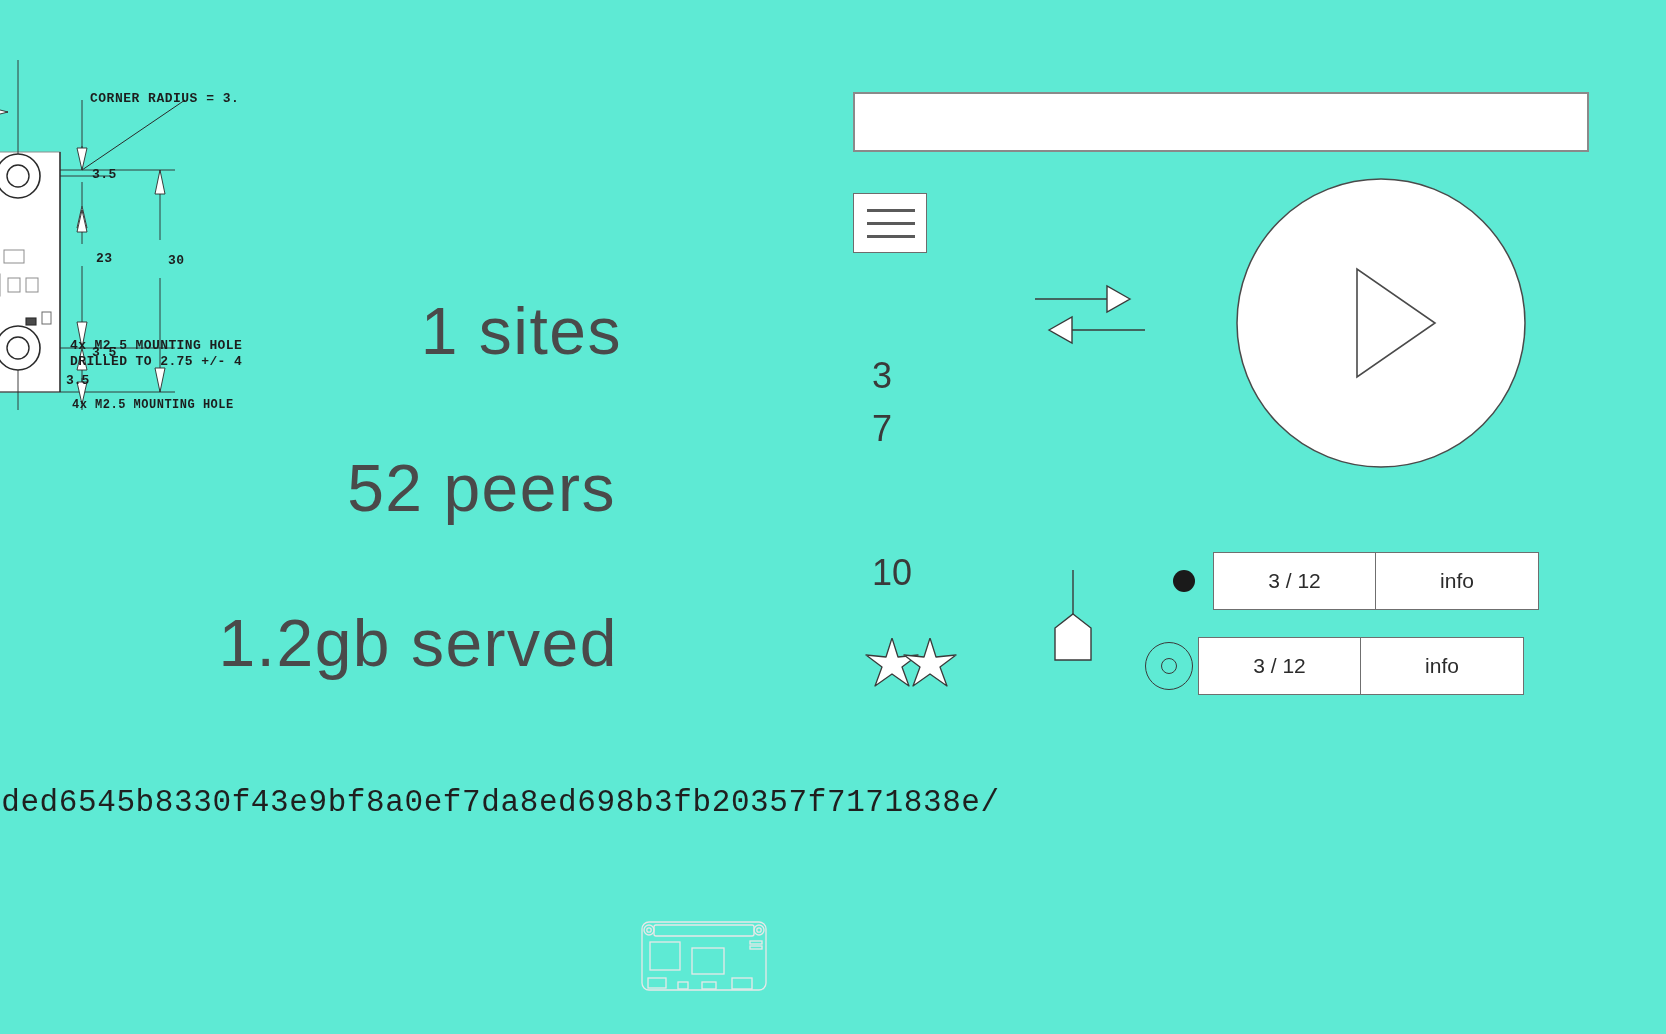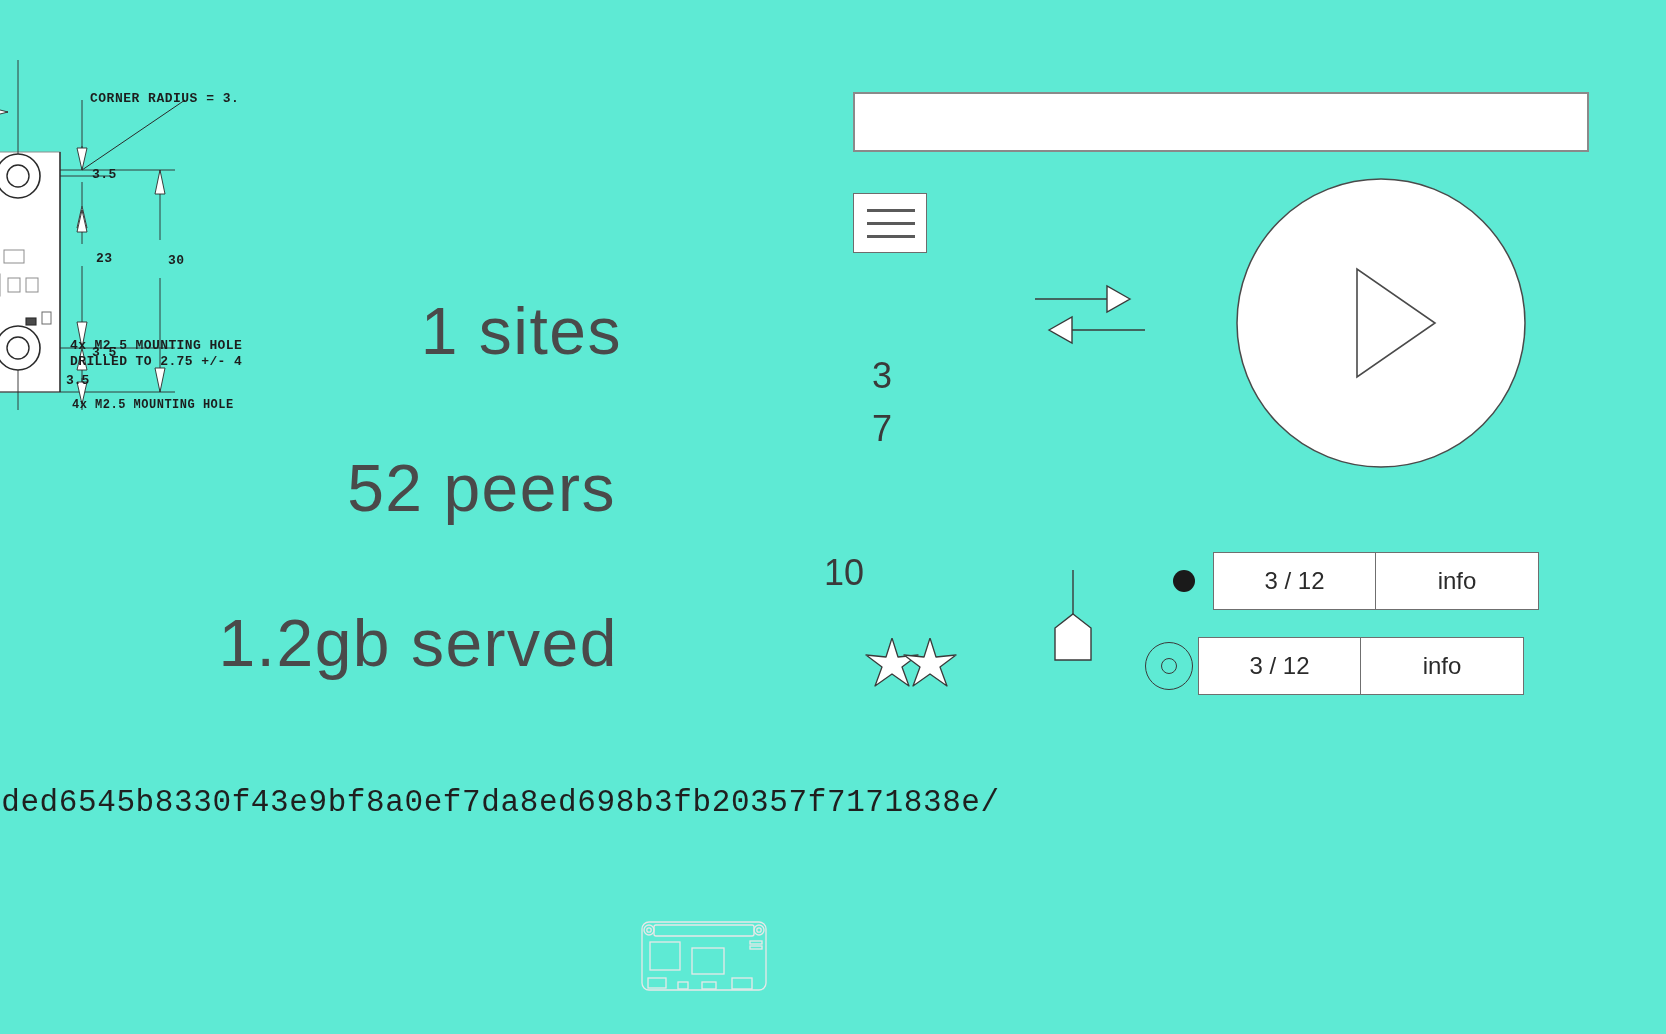--- a/index.html
+++ b/index.html
@@ -81,21 +81,21 @@
 
   .count {
     position:absolute;
     font-family:"Liberation Sans", sans-serif;
     font-weight:300;
     color:#3a3a3a;
     font-size:36px;
   }
   #count-a { left:872px; top:355px; }
   #count-b { left:872px; top:408px; }
-  #count-c { left:824px; top:552px; }
+  #count-c { left:872px; top:552px; }
 
   #stars-icon { position:absolute; left:862px; top:638px; width:100px; height:55px; }
 
   #play-button { position:absolute; left:1235px; top:177px; width:292px; height:292px; }
 
   #tag-icon { position:absolute; left:1047px; top:570px; width:52px; height:92px; }
 
   
   .info-row { position:absolute; display:flex; align-items:center; }
   #info-row-1 { left:1155px; top:552px; }
@@ -109,21 +109,21 @@
     display:flex; align-items:center; justify-content:center;
   }
   .ring-target .inner { width:16px; height:16px; border-radius:50%; border:1.6px solid #3a3a3a; }
 
   .seg-group { display:flex; border:1.6px solid #6f6f6f; background:#fff; }
   .seg {
     height:56px;
     display:flex; align-items:center; justify-content:center;
     font-family:"Liberation Sans", sans-serif;
     font-weight:300;
-    font-size:24px;
+    font-size:21px;
     color:#2b2b2b;
     background:#fff;
   }
   .seg.count-seg { width:162px; border-right:1.6px solid #6f6f6f; }
   .seg.info-seg  { width:162px; }
 
   
   #watermark { position:absolute; left:640px; top:920px; width:128px; height:72px; opacity:1; }
 </style>
 </head>

